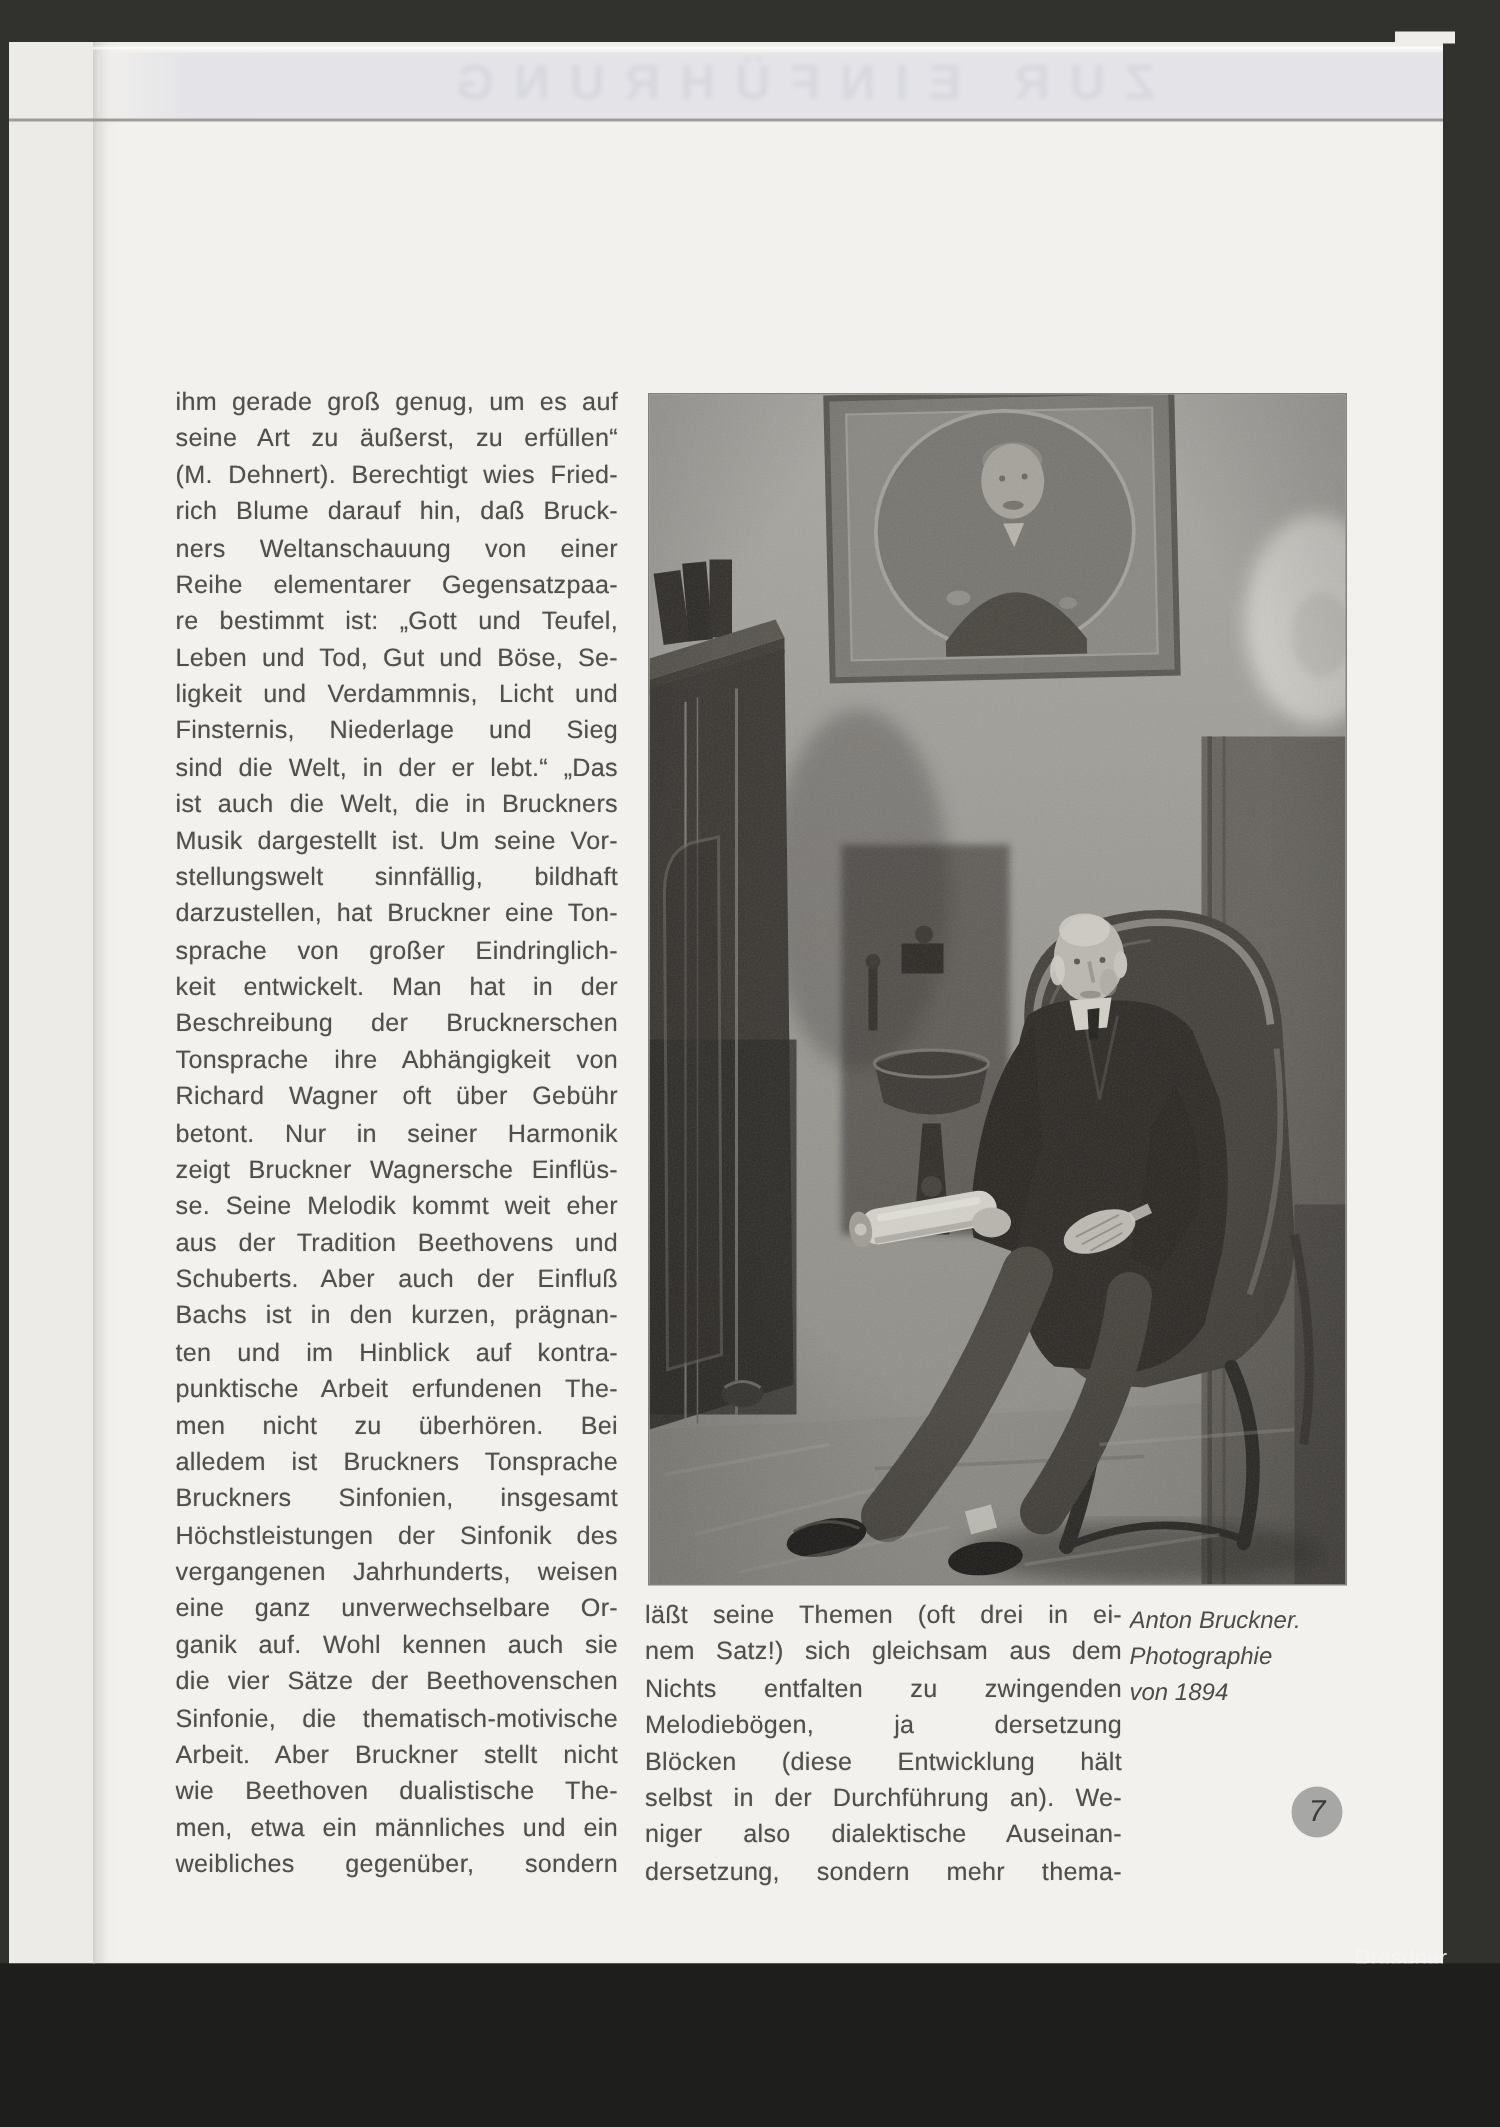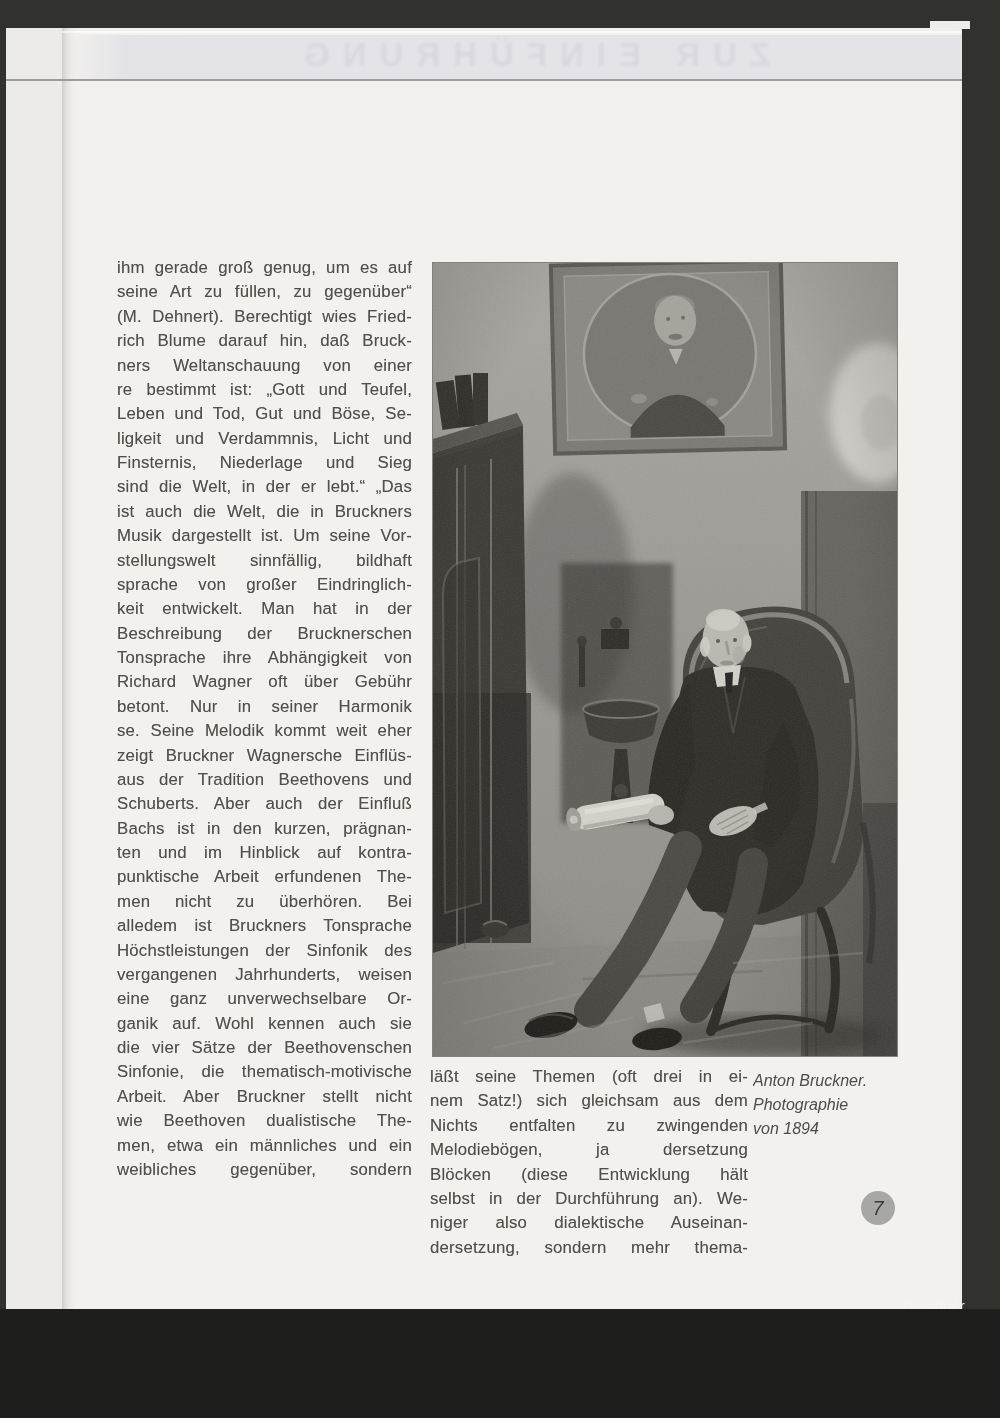--- a/index.html
+++ b/index.html
@@ -68,47 +68,50 @@
   <div class="page-curl"></div>
   <div class="black-strip"></div>
 
   <div class="page-top-edge"></div>
   <div class="ghost-band"></div>
   <div class="ghost-text">ZUR EINFÜHRUNG</div>
   <div class="header-rule"></div>
 
   <div class="col col-left">
       <div class="tline">ihm gerade groß genug, um es auf</div>
-      <div class="tline">seine Art zu füllen, zu gegenüber“</div>
+      <div class="tline">seine Art zu äußerst, zu erfüllen“</div>
       <div class="tline">(M. Dehnert). Berechtigt wies Fried-</div>
       <div class="tline">rich Blume darauf hin, daß Bruck-</div>
       <div class="tline">ners Weltanschauung von einer</div>
+      <div class="tline">Reihe elementarer Gegensatzpaa-</div>
       <div class="tline">re bestimmt ist: „Gott und Teufel,</div>
       <div class="tline">Leben und Tod, Gut und Böse, Se-</div>
       <div class="tline">ligkeit und Verdammnis, Licht und</div>
       <div class="tline">Finsternis, Niederlage und Sieg</div>
       <div class="tline">sind die Welt, in der er lebt.“ „Das</div>
       <div class="tline">ist auch die Welt, die in Bruckners</div>
       <div class="tline">Musik dargestellt ist. Um seine Vor-</div>
       <div class="tline">stellungswelt sinnfällig, bildhaft</div>
+      <div class="tline">darzustellen, hat Bruckner eine Ton-</div>
       <div class="tline">sprache von großer Eindringlich-</div>
       <div class="tline">keit entwickelt. Man hat in der</div>
       <div class="tline">Beschreibung der Brucknerschen</div>
       <div class="tline">Tonsprache ihre Abhängigkeit von</div>
       <div class="tline">Richard Wagner oft über Gebühr</div>
       <div class="tline">betont. Nur in seiner Harmonik</div>
+      <div class="tline">zeigt Bruckner Wagnersche Einflüs-</div>
       <div class="tline">se. Seine Melodik kommt weit eher</div>
-      <div class="tline">zeigt Bruckner Wagnersche Einflüs-</div>
       <div class="tline">aus der Tradition Beethovens und</div>
       <div class="tline">Schuberts. Aber auch der Einfluß</div>
       <div class="tline">Bachs ist in den kurzen, prägnan-</div>
       <div class="tline">ten und im Hinblick auf kontra-</div>
       <div class="tline">punktische Arbeit erfundenen The-</div>
       <div class="tline">men nicht zu überhören. Bei</div>
       <div class="tline">alledem ist Bruckners Tonsprache</div>
+      <div class="tline">Bruckners Sinfonien, insgesamt</div>
       <div class="tline">Höchstleistungen der Sinfonik des</div>
       <div class="tline">vergangenen Jahrhunderts, weisen</div>
       <div class="tline">eine ganz unverwechselbare Or-</div>
       <div class="tline">ganik auf. Wohl kennen auch sie</div>
       <div class="tline">die vier Sätze der Beethovenschen</div>
       <div class="tline">Sinfonie, die thematisch-motivische</div>
       <div class="tline">Arbeit. Aber Bruckner stellt nicht</div>
       <div class="tline">wie Beethoven dualistische The-</div>
       <div class="tline">men, etwa ein männliches und ein</div>
       <div class="tline">weibliches gegenüber, sondern</div>

